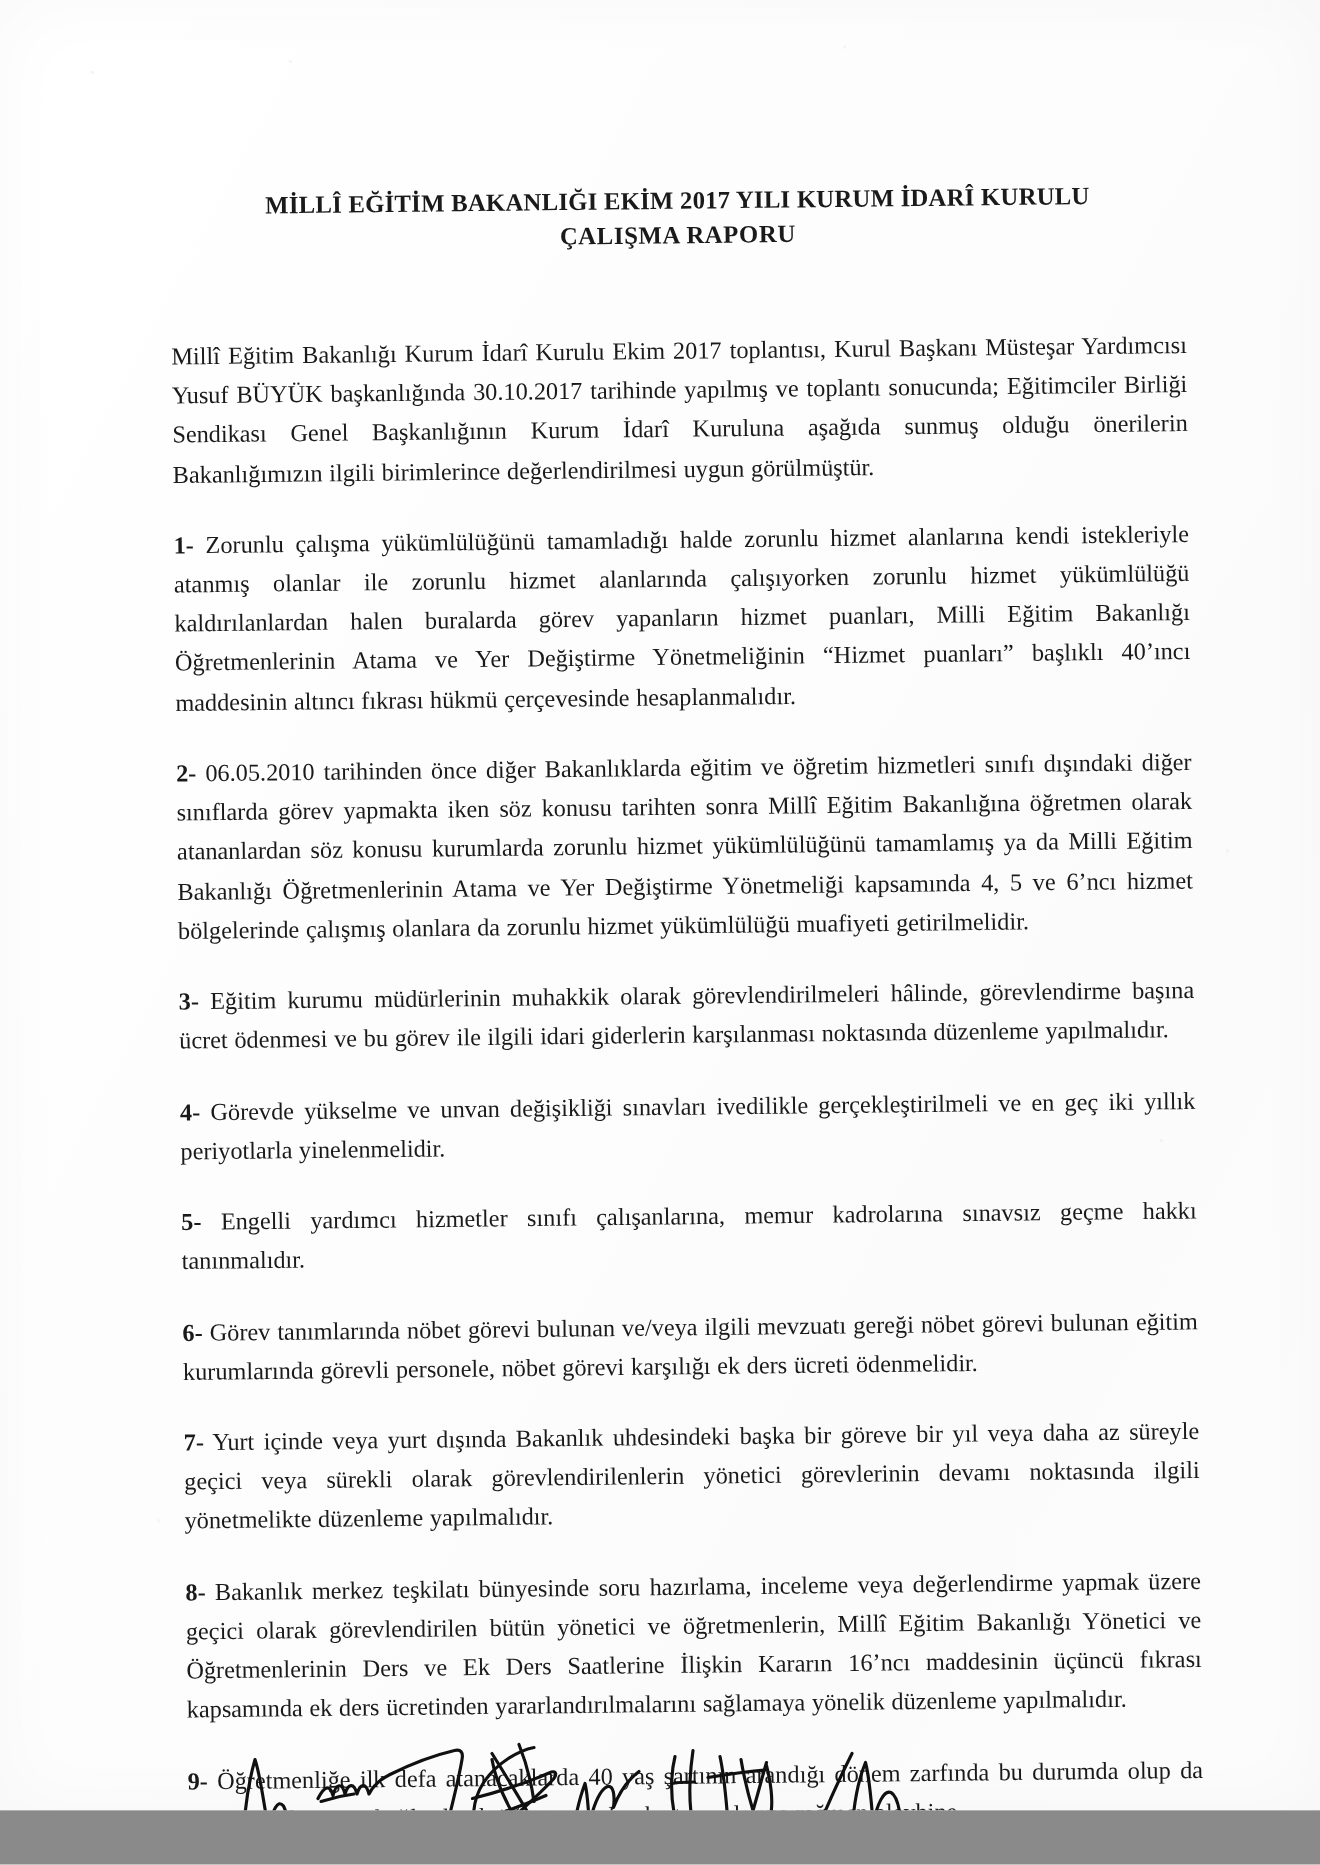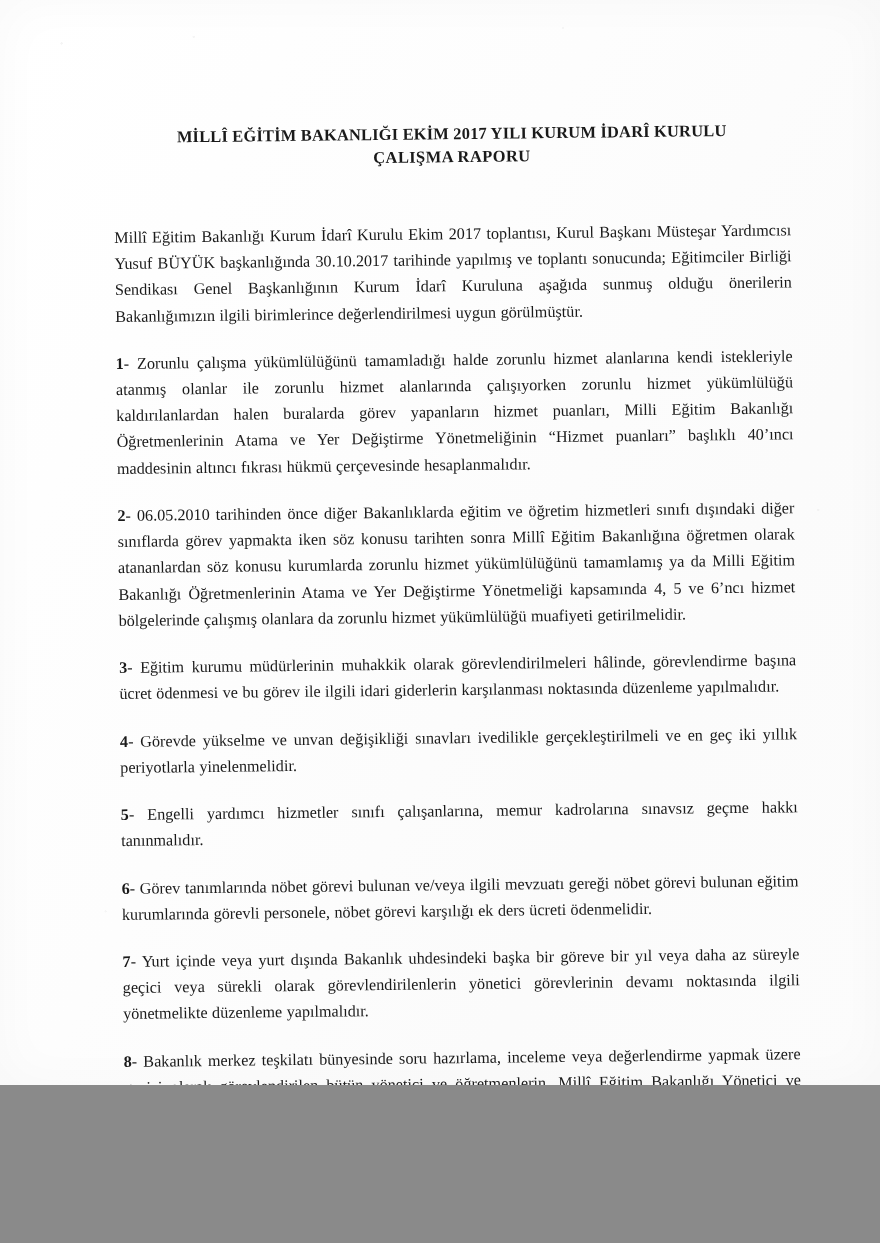--- a/index.html
+++ b/index.html
@@ -3,21 +3,21 @@
 <meta charset="utf-8">
 <style>
   html, body {
     margin: 0;
     padding: 0;
     background: #8a8a8a;
   }
   .page {
     position: relative;
     width: 880px;
-    height: 1085px;
+    height: 1207px;
     background: #ffffff;
     overflow: hidden;
     font-family: "Liberation Serif", "DejaVu Serif", serif;
     color: #1a1a1a;
   }
   
   .paper-noise {
     position: absolute;
     inset: 0;
     pointer-events: none;

